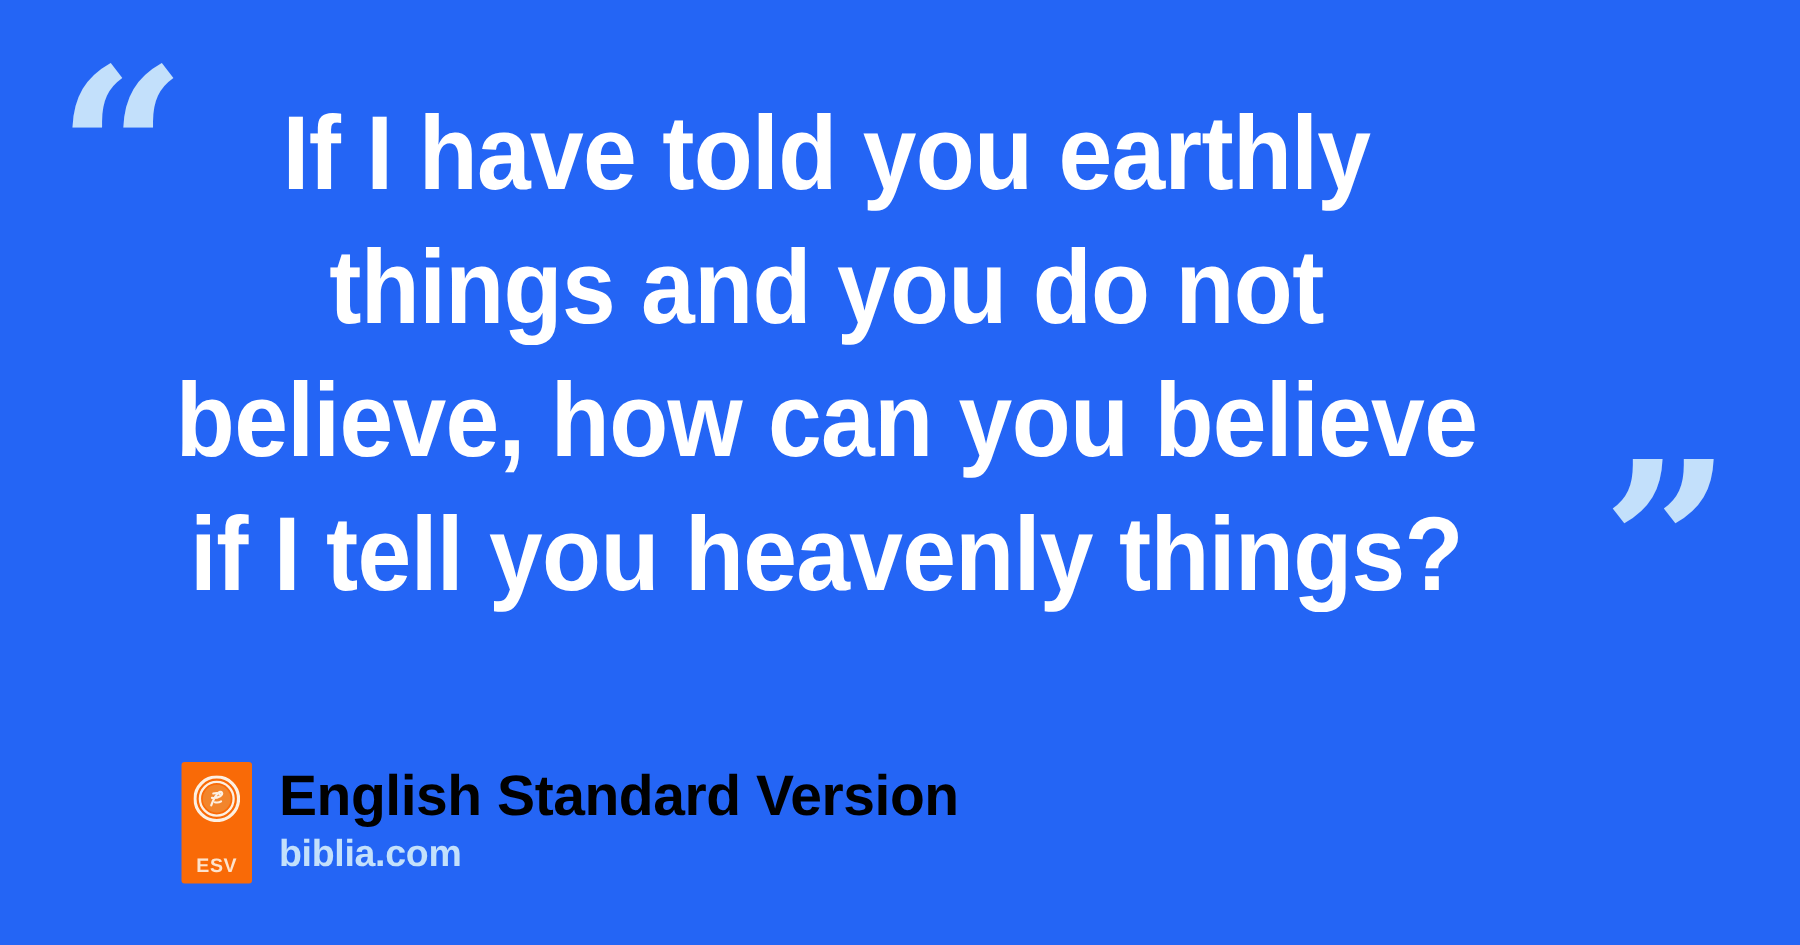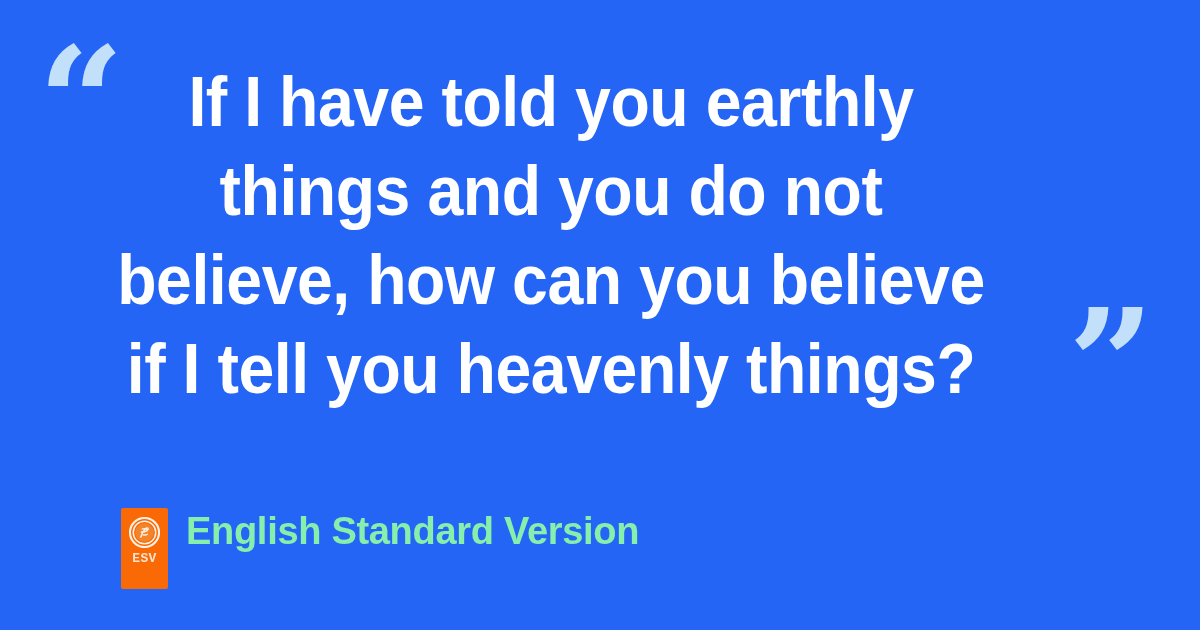--- a/index.html
+++ b/index.html
@@ -85,38 +85,38 @@
     padding-top: 9px;
     box-sizing: border-box;
     flex: none;
   }
   .brand-seal {
     width: 31px;
     height: 31px;
     display: block;
   }
   .brand-badge-label {
-    margin-top: 4px;
+    margin-top: 22px;
     color: #fde3cc;
-    font-family: Liberation Mono, monospace;
+    font-family: Liberation Sans, sans-serif;
     font-weight: 700;
     font-size: 13px;
     letter-spacing: 0.4px;
     line-height: 1;
   }
 
   .attribution-text {
     margin-left: 18px;
     display: flex;
     flex-direction: column;
     justify-content: flex-start;
     padding-top: 2px;
   }
   .version-name {
-    color: #86efac;
+    color: #000000;
     font-family: "Liberation Sans", sans-serif;
     font-weight: 700;
     font-size: 38px;
     line-height: 42px;
     letter-spacing: -0.3px;
     white-space: nowrap;
   }
   .site-url {
     color: #c3e0fb;
     font-family: "Liberation Sans", sans-serif;
@@ -154,17 +154,18 @@
         <circle cx="16" cy="16" r="9.6" fill="#f2852c"></circle>
         <path d="M12.2 20.6c1.2-3.4 2.6-6.2 4.4-8.2 1.1-1.2 2.3-1.5 2.9-.8.6.7.1 1.9-1.2 2.7-1.7 1-3.8 1.3-5.6 1.1" fill="none" stroke="#fdf0e2" stroke-width="1.5" stroke-linecap="round"></path>
         <path d="M13.6 12.4c1.6-.6 3.4-.5 4.6.4" fill="none" stroke="#fdf0e2" stroke-width="1.4" stroke-linecap="round"></path>
         <path d="M14.6 18.4c1.6.4 3.2.2 4.4-.6" fill="none" stroke="#fdf0e2" stroke-width="1.4" stroke-linecap="round"></path>
       </svg>
       <div class="brand-badge-label">ESV</div>
     </div>
 
     <div class="attribution-text">
       <div class="version-name">English Standard Version</div>
+      <div class="site-url">biblia.com</div>
     </div>
 
   </div>
 
 </div>
 
 </body></html>

